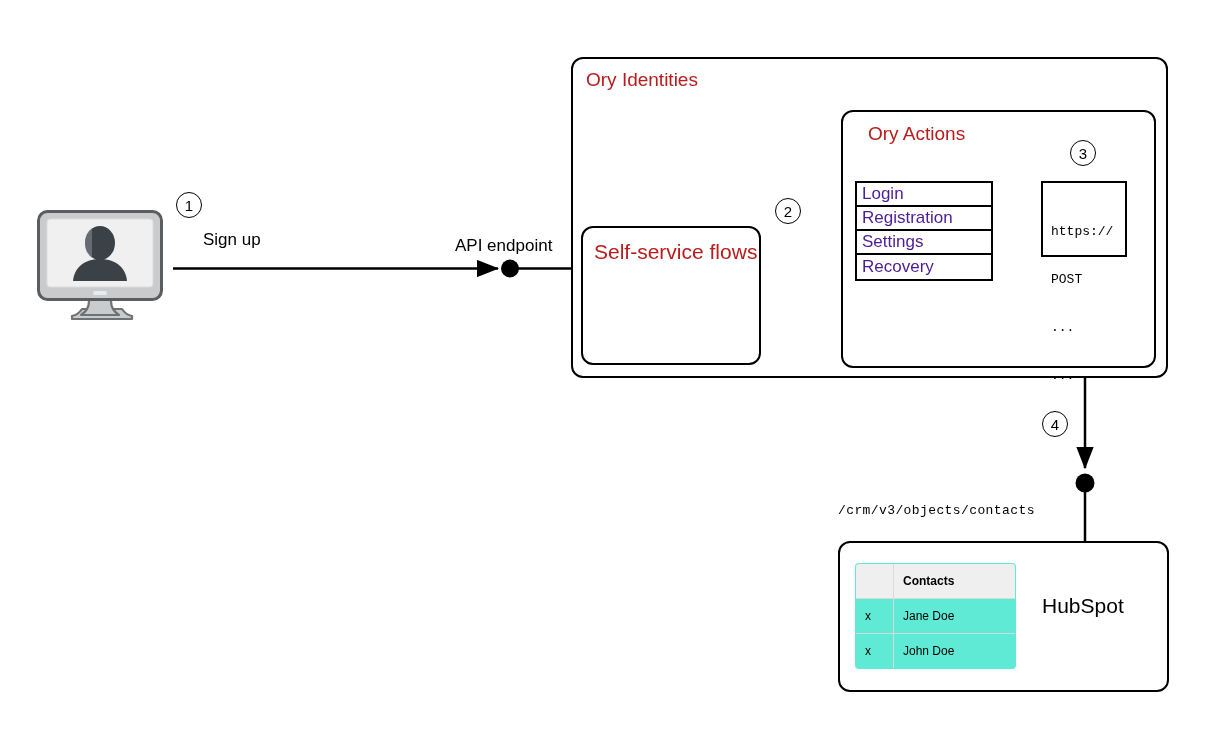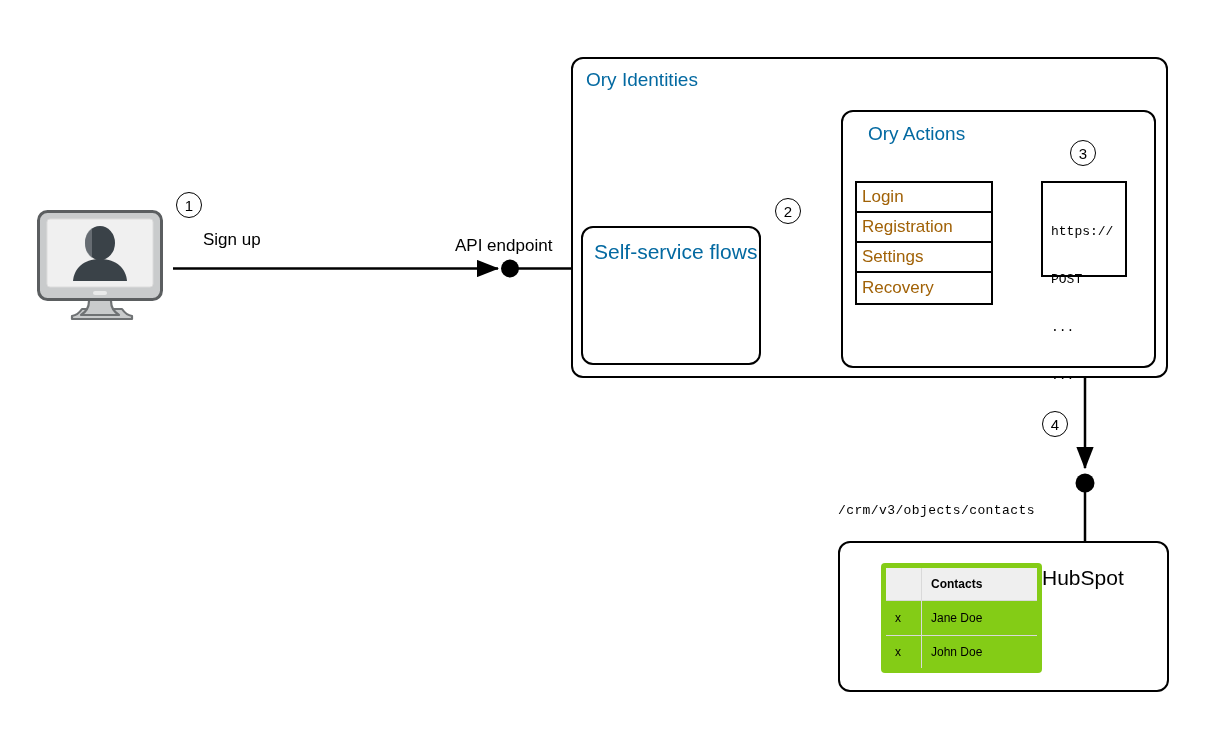--- a/index.html
+++ b/index.html
@@ -23,56 +23,56 @@
   .box {
     position: absolute;
     border: 2px solid #000000;
     background: #ffffff;
     box-sizing: border-box;
   }
   .box.rounded { border-radius: 12px; }
   .box-title {
     position: absolute;
     font-size: 19px;
-    color: #0369a1;
+    color: #b91c1c;
     white-space: nowrap;
     line-height: 1;
   }
 
   
   #flow-list {
     position: absolute;
     left: 855px;
     top: 181px;
     width: 138px;
     border: 2px solid #000000;
     background: #ffffff;
     box-sizing: border-box;
   }
   .flow-row {
-    height: 30px;
+    height: 24px;
     box-sizing: border-box;
     border-bottom: 2px solid #000000;
     display: flex;
     align-items: center;
     padding-left: 5px;
     font-size: 17px;
-    color: #a16207;
+    color: #4c1d95;
     white-space: nowrap;
     background: #ffffff;
   }
   .flow-row:last-child { border-bottom: none; }
 
   
   #webhook-box {
     position: absolute;
     left: 1041px;
     top: 181px;
     width: 86px;
-    height: 96px;
+    height: 76px;
     border: 2px solid #000000;
     background: #ffffff;
     box-sizing: border-box;
     padding: 9px 0 0 8px;
     font-family: "Liberation Mono", "DejaVu Sans Mono", monospace;
     font-size: 13px;
     line-height: 16px;
     letter-spacing: 0px;
     color: #000000;
     white-space: pre;
@@ -109,35 +109,35 @@
     color: #000000;
     white-space: nowrap;
     line-height: 1;
     letter-spacing: 0.4px;
   }
 
   
   #hubspot-title {
     position: absolute;
     left: 1042px;
-    top: 566px;
+    top: 594px;
     font-size: 21px;
     color: #000000;
     white-space: nowrap;
   }
   #contacts-table {
     position: absolute;
-    left: 881px;
+    left: 855px;
     top: 563px;
     width: 161px;
     border-collapse: collapse;
-    border: 5px solid #a16207;
+    border: 1px solid #a16207;
     border-radius: 4px;
     overflow: hidden;
-    background: #84cc16;
+    background: #5eead4;
     table-layout: fixed;
   }
   #contacts-table td, #contacts-table th {
     border: 1px solid #d9d9d9;
     padding: 0 0 0 9px;
     font-size: 12px;
     color: #000000;
     text-align: left;
     height: 35px;
     box-sizing: border-box;

